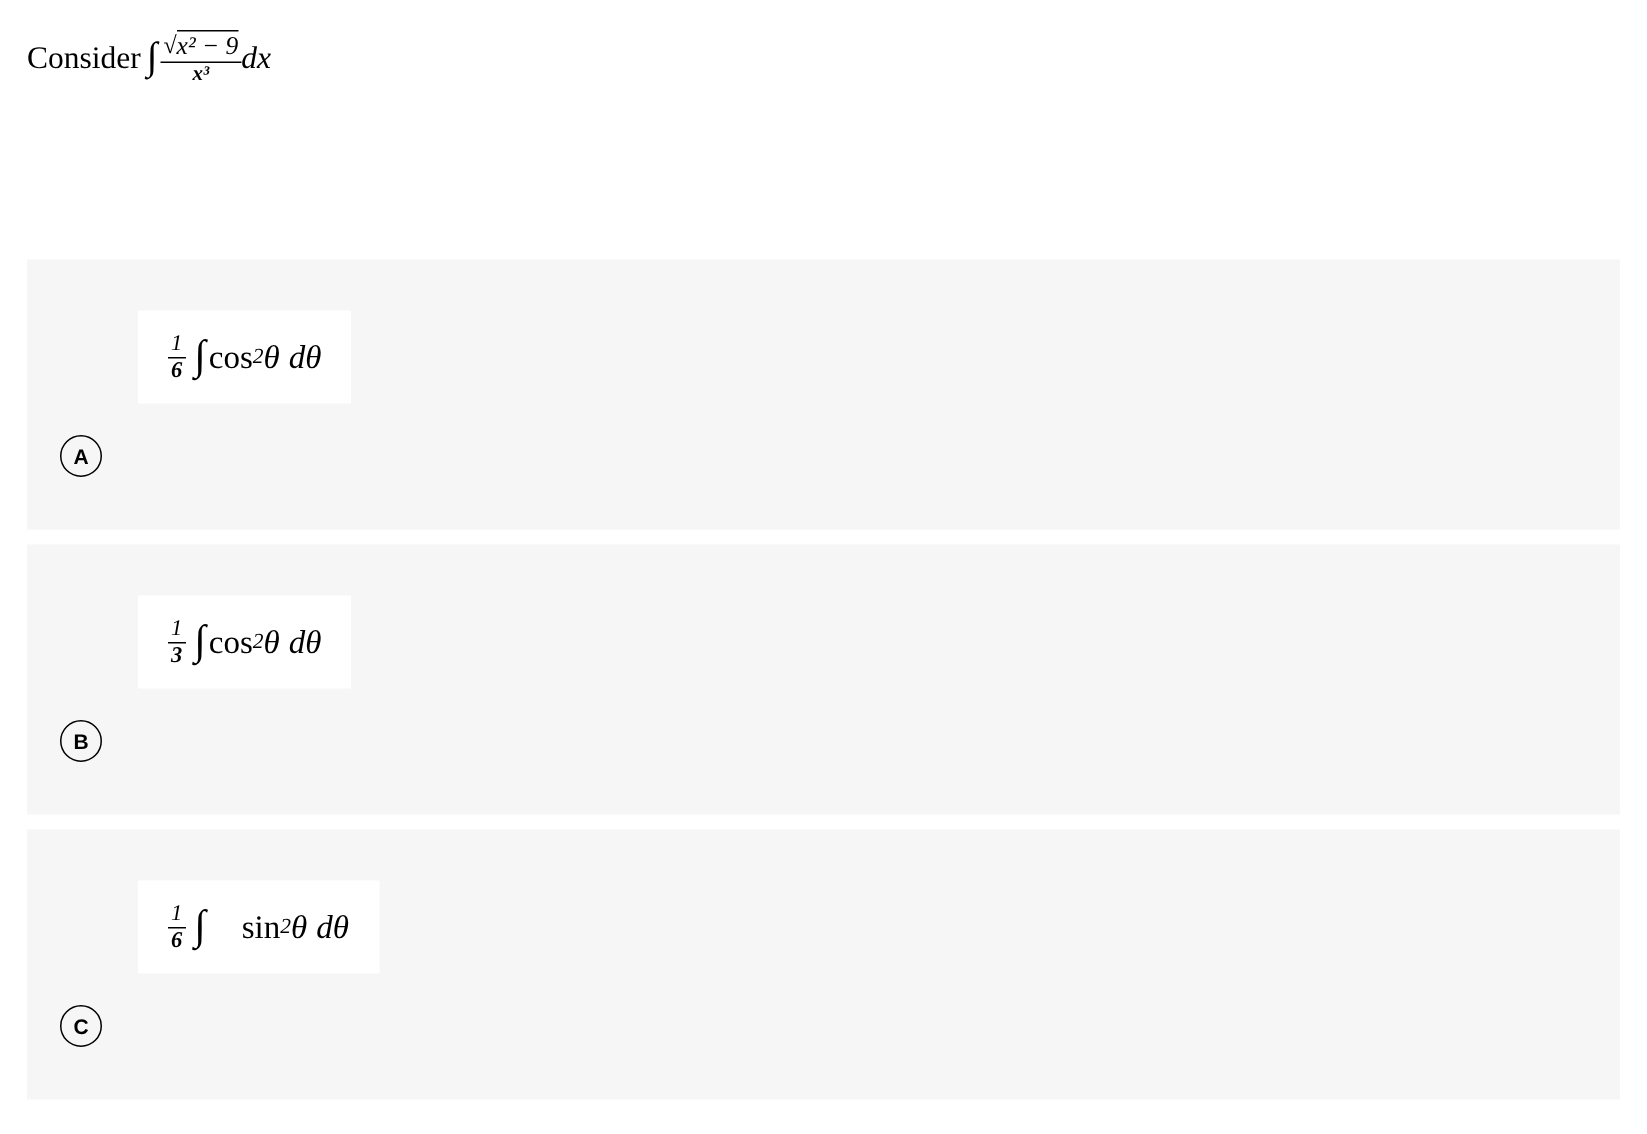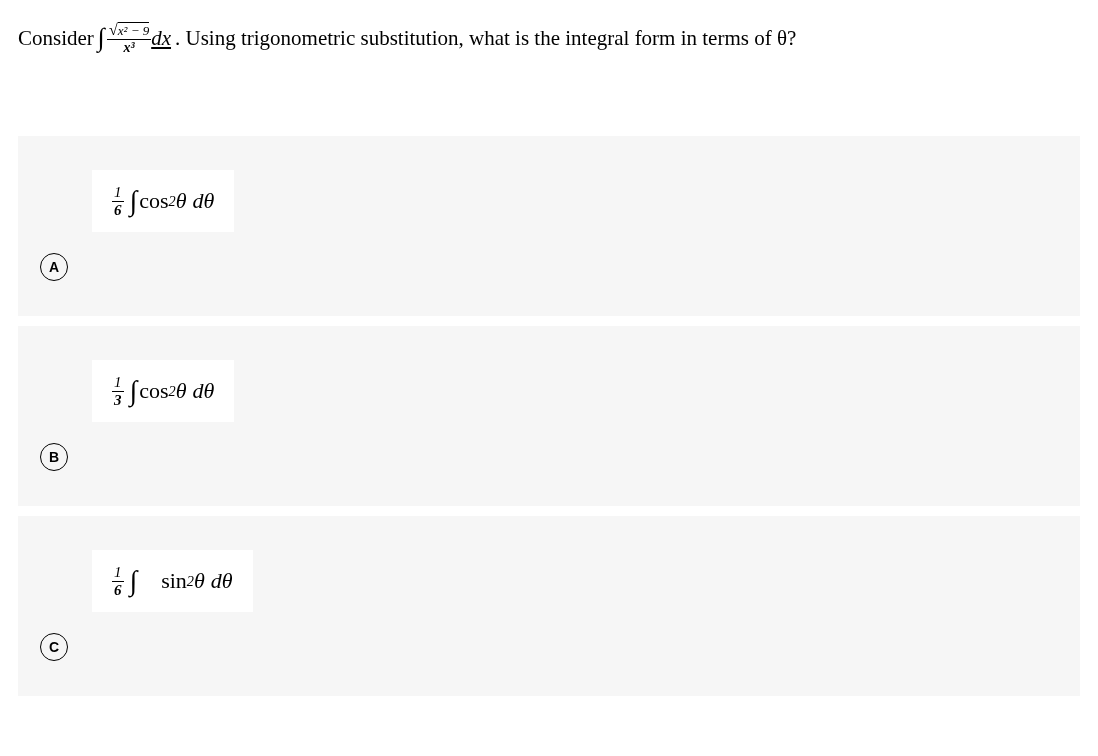--- a/index.html
+++ b/index.html
@@ -6,21 +6,21 @@
     body {
       font-family: Georgia, 'Times New Roman', serif;
       background: #fff;
       width: 1098px;
       height: 756px;
       padding: 20px 18px;
     }
     .question-text {
       font-size: 21px;
       color: #000;
-      margin-bottom: 80px;
+      margin-bottom: 116px;
       line-height: 1.4;
       display: flex;
       align-items: center;
       flex-wrap: wrap;
     }
     .math-inline {
       font-style: italic;
       font-family: 'Cambria Math', Georgia, serif;
     }
     .integral-fraction {
@@ -51,21 +51,21 @@
     }
     .sqrt-wrap {
       display: inline-flex;
       align-items: center;
     }
     .sqrt-sign {
       font-size: 16px;
     }
     .sqrt-body {
       border-top: 1px solid #000;
-      font-size: 13px;
+      font-size: 17px;
       padding-top: 1px;
     }
     .sup { font-size: 0.65em; vertical-align: super; }
 
     .answers {
       display: flex;
       flex-direction: column;
     }
     .answer-option {
       background: #f6f6f6;
@@ -105,21 +105,20 @@
     .option-math .fraction {
       font-size: 15px;
       margin-right: 4px;
     }
     .option-math .int-sign {
       font-size: 28px;
       margin: 0 2px;
     }
     .dx-text {
       font-style: italic;
-      text-decoration: underline;
     }
     .theta { font-style: italic; }
   </style>
 </head>
 <body>
 
 <div class="question-text">
   <span>Consider </span>
   <span class="integral-fraction math-inline">
     <span class="int-sign">∫</span>
@@ -127,21 +126,20 @@
       <span class="num">
         <span class="sqrt-wrap">
           <span class="sqrt-sign">√</span>
           <span class="sqrt-body">x² − 9</span>
         </span>
       </span>
       <span class="den">x³</span>
     </span>
     <span class="dx-text">dx</span>
   </span>
-  <span>.  Using trigonometric substitution, what is the integral form in terms of θ?</span>
 </div>
 
 <div class="answers">
 
   <div class="answer-option">
     <div class="option-math">
       <span class="fraction">
         <span class="num">1</span>
         <span class="den">6</span>
       </span>

